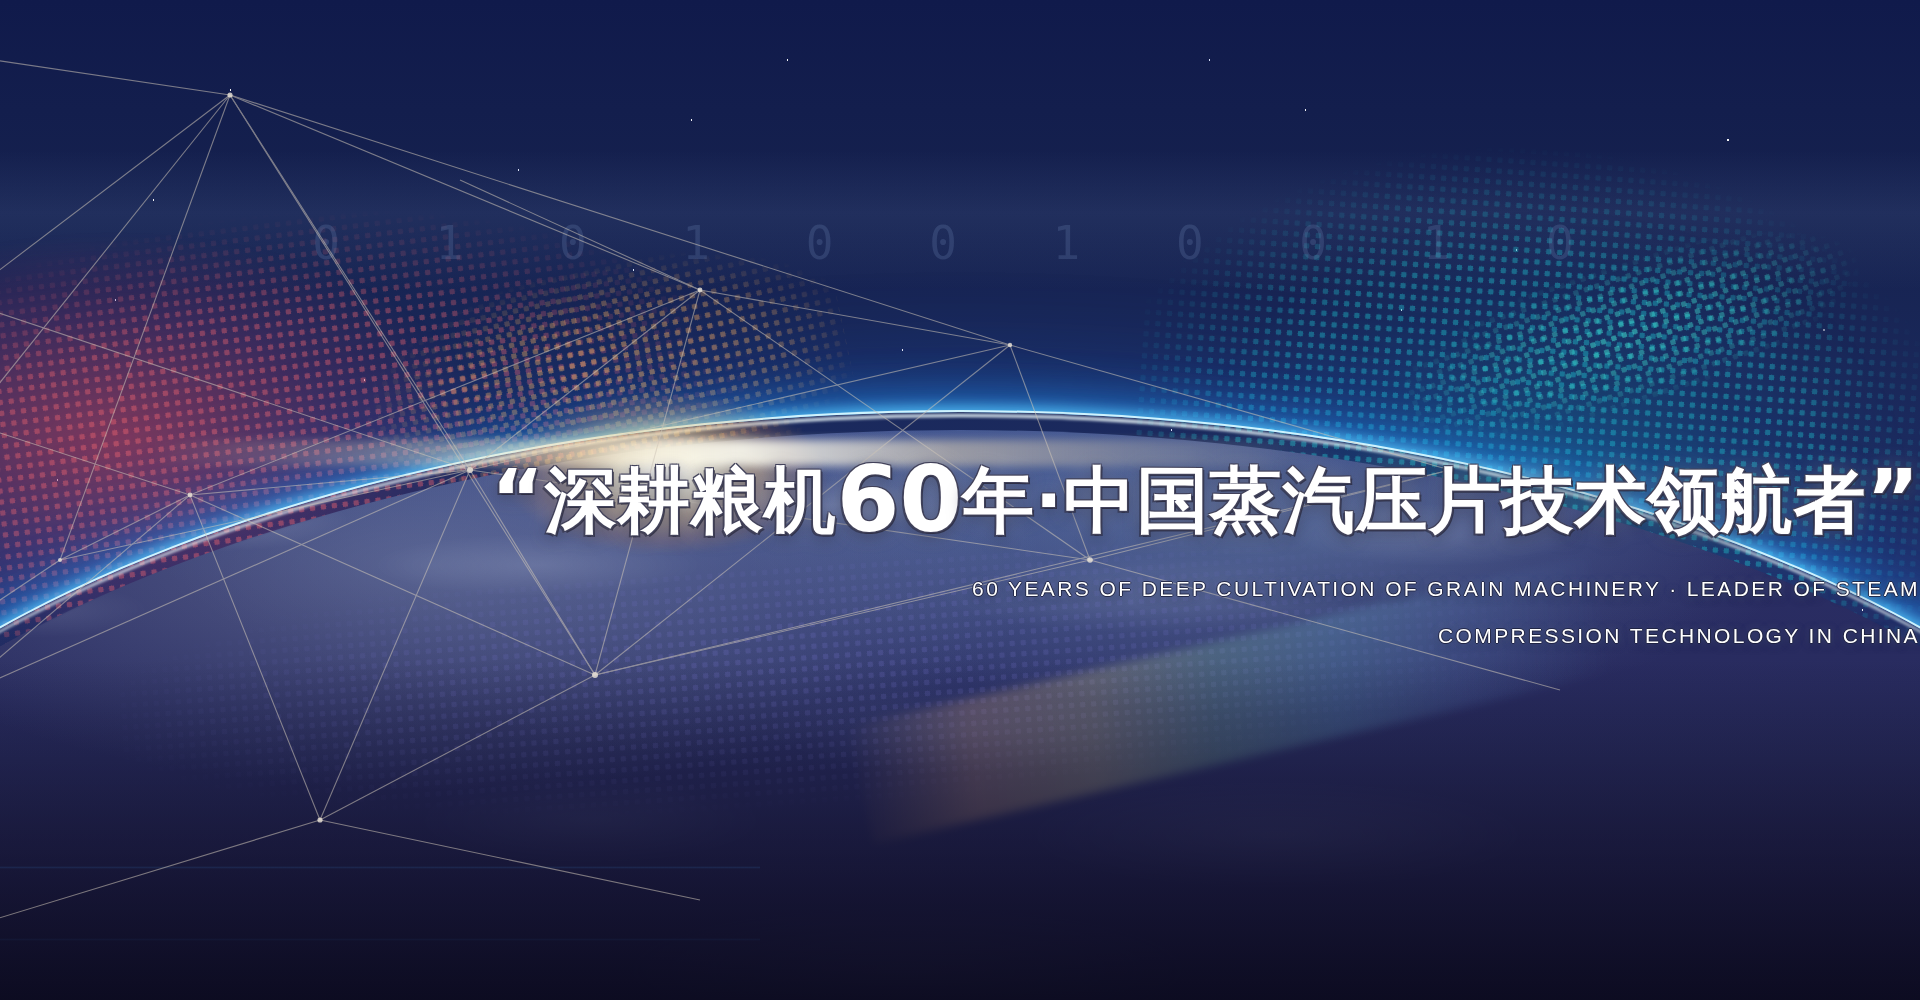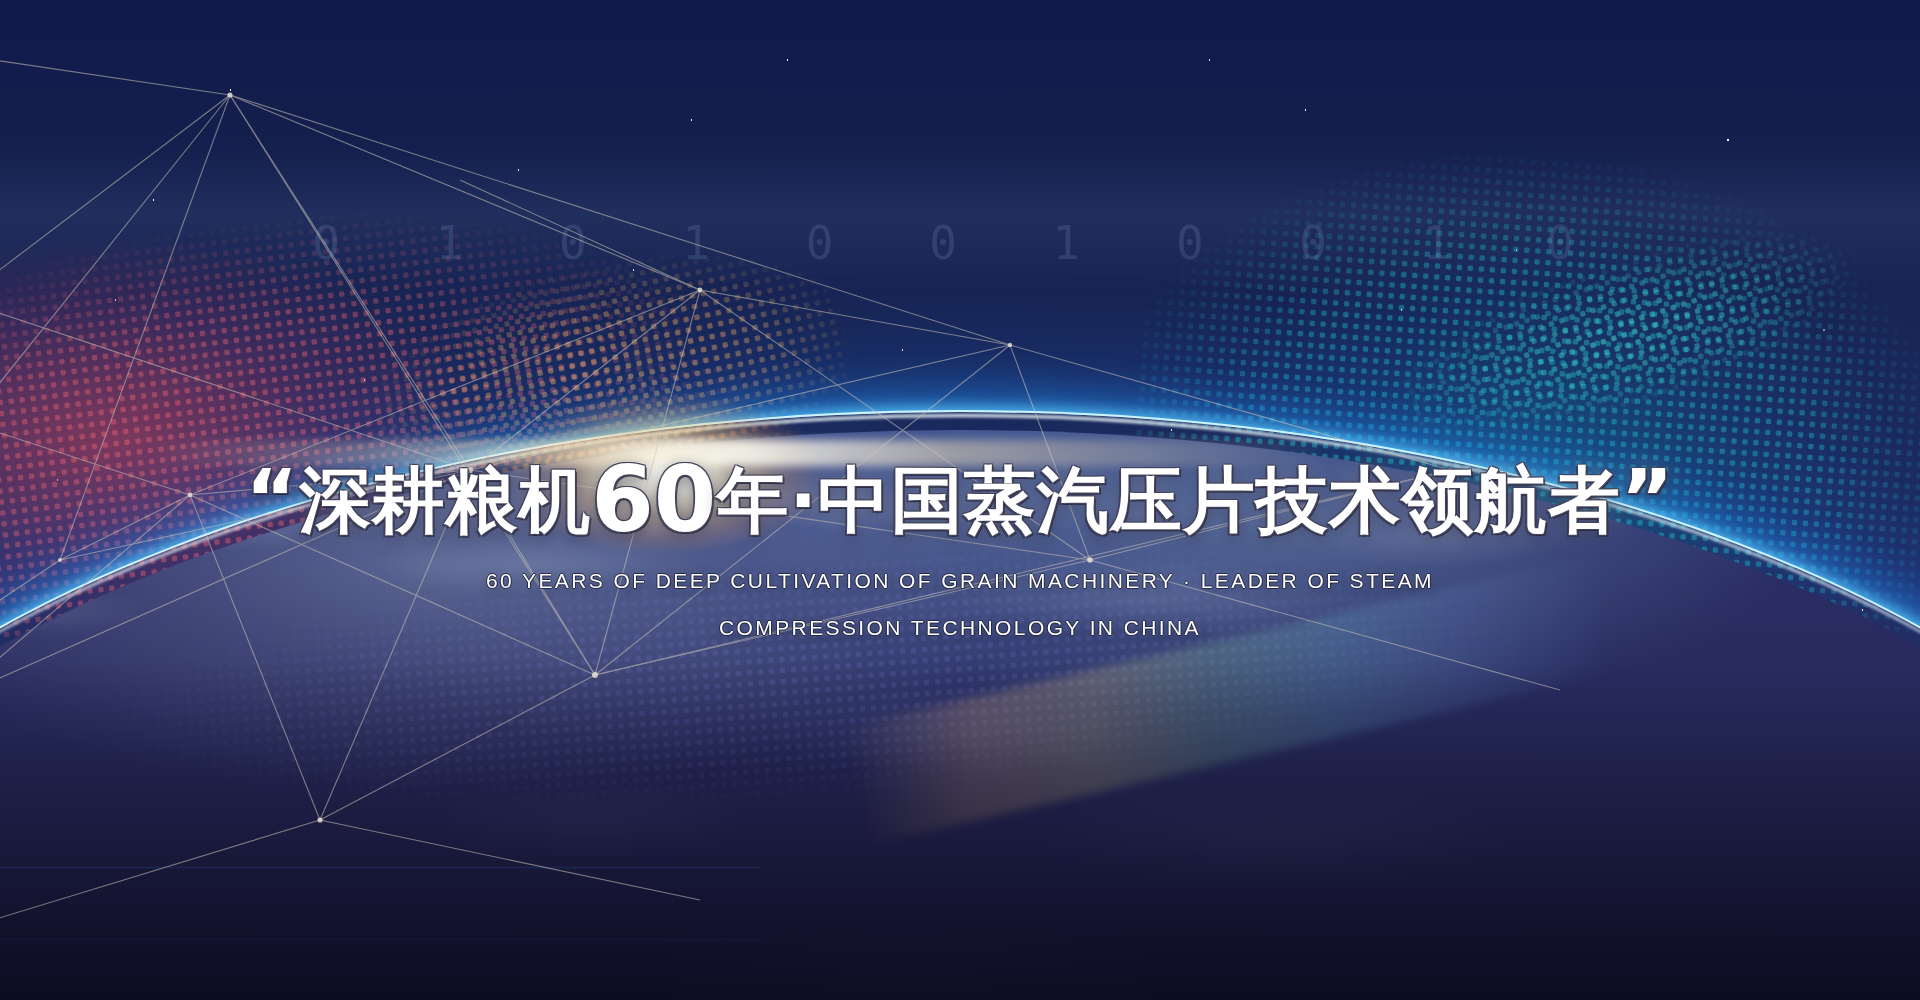--- a/index.html
+++ b/index.html
@@ -230,42 +230,42 @@
     left:0;top:660px;width:1920px;height:340px;
     background:linear-gradient(rgba(10,10,30,0) 0%, rgba(9,9,26,.45) 55%, rgba(7,7,22,.8) 100%);
   }
 
   
   #netsvg{position:absolute;inset:0;width:1920px;height:1000px;}
 
   
   #textblock{
     position:absolute;left:0;top:455px;width:1920px;
-    text-align:center;
+    text-align:right;
   }
   #maintitle{
     font-family:"DejaVu Sans","Liberation Sans",sans-serif;
     font-weight:bold;
     font-size:72px;
     line-height:1;
     color:#ffffff;
     letter-spacing:1px;
     white-space:nowrap;
     text-shadow:
       0 0 1px #3a3a52,
       1px 1px 0 #44445c, -1px 1px 0 #44445c, 1px -1px 0 #44445c, -1px -1px 0 #44445c,
       2px 2px 0 rgba(40,40,60,.75), -2px 2px 0 rgba(40,40,60,.55),
       0 0 24px rgba(255,255,255,.30),
       0 4px 16px rgba(10,14,40,.6);
   }
   #maintitle .big60{font-size:90px;vertical-align:-6px;letter-spacing:0;}
   #maintitle .qmark{font-size:80px;vertical-align:-2px;}
 
   .sub{
-    margin-top:24px;
+    margin-top:32px;
     font-family:"Liberation Sans","DejaVu Sans",sans-serif;
     font-size:21px;
     font-weight:400;
     letter-spacing:2.4px;
     color:#ffffff;
     white-space:nowrap;
     text-shadow:
       1px 0 0 rgba(30,34,62,.85), -1px 0 0 rgba(30,34,62,.85),
       0 1px 0 rgba(30,34,62,.85), 0 -1px 0 rgba(30,34,62,.85),
       0 0 10px rgba(180,210,255,.35),

